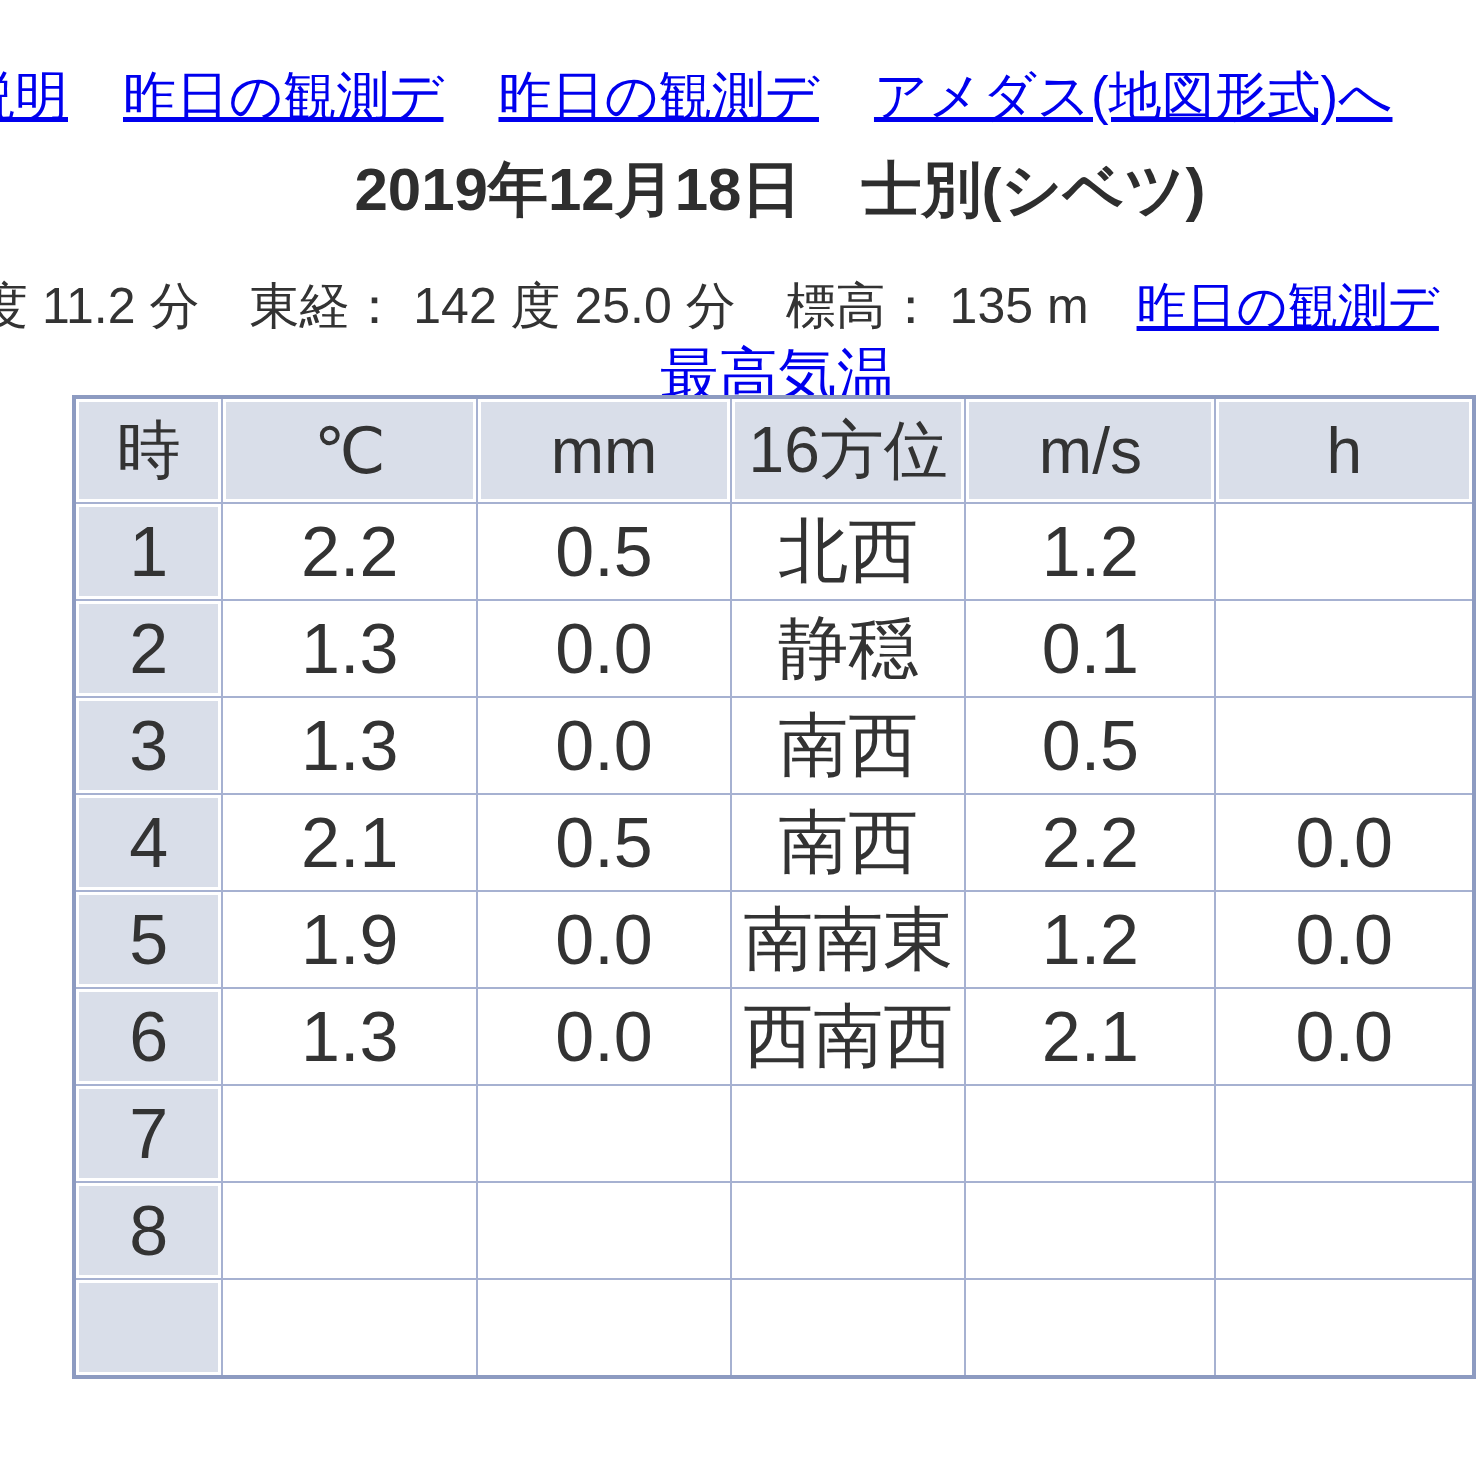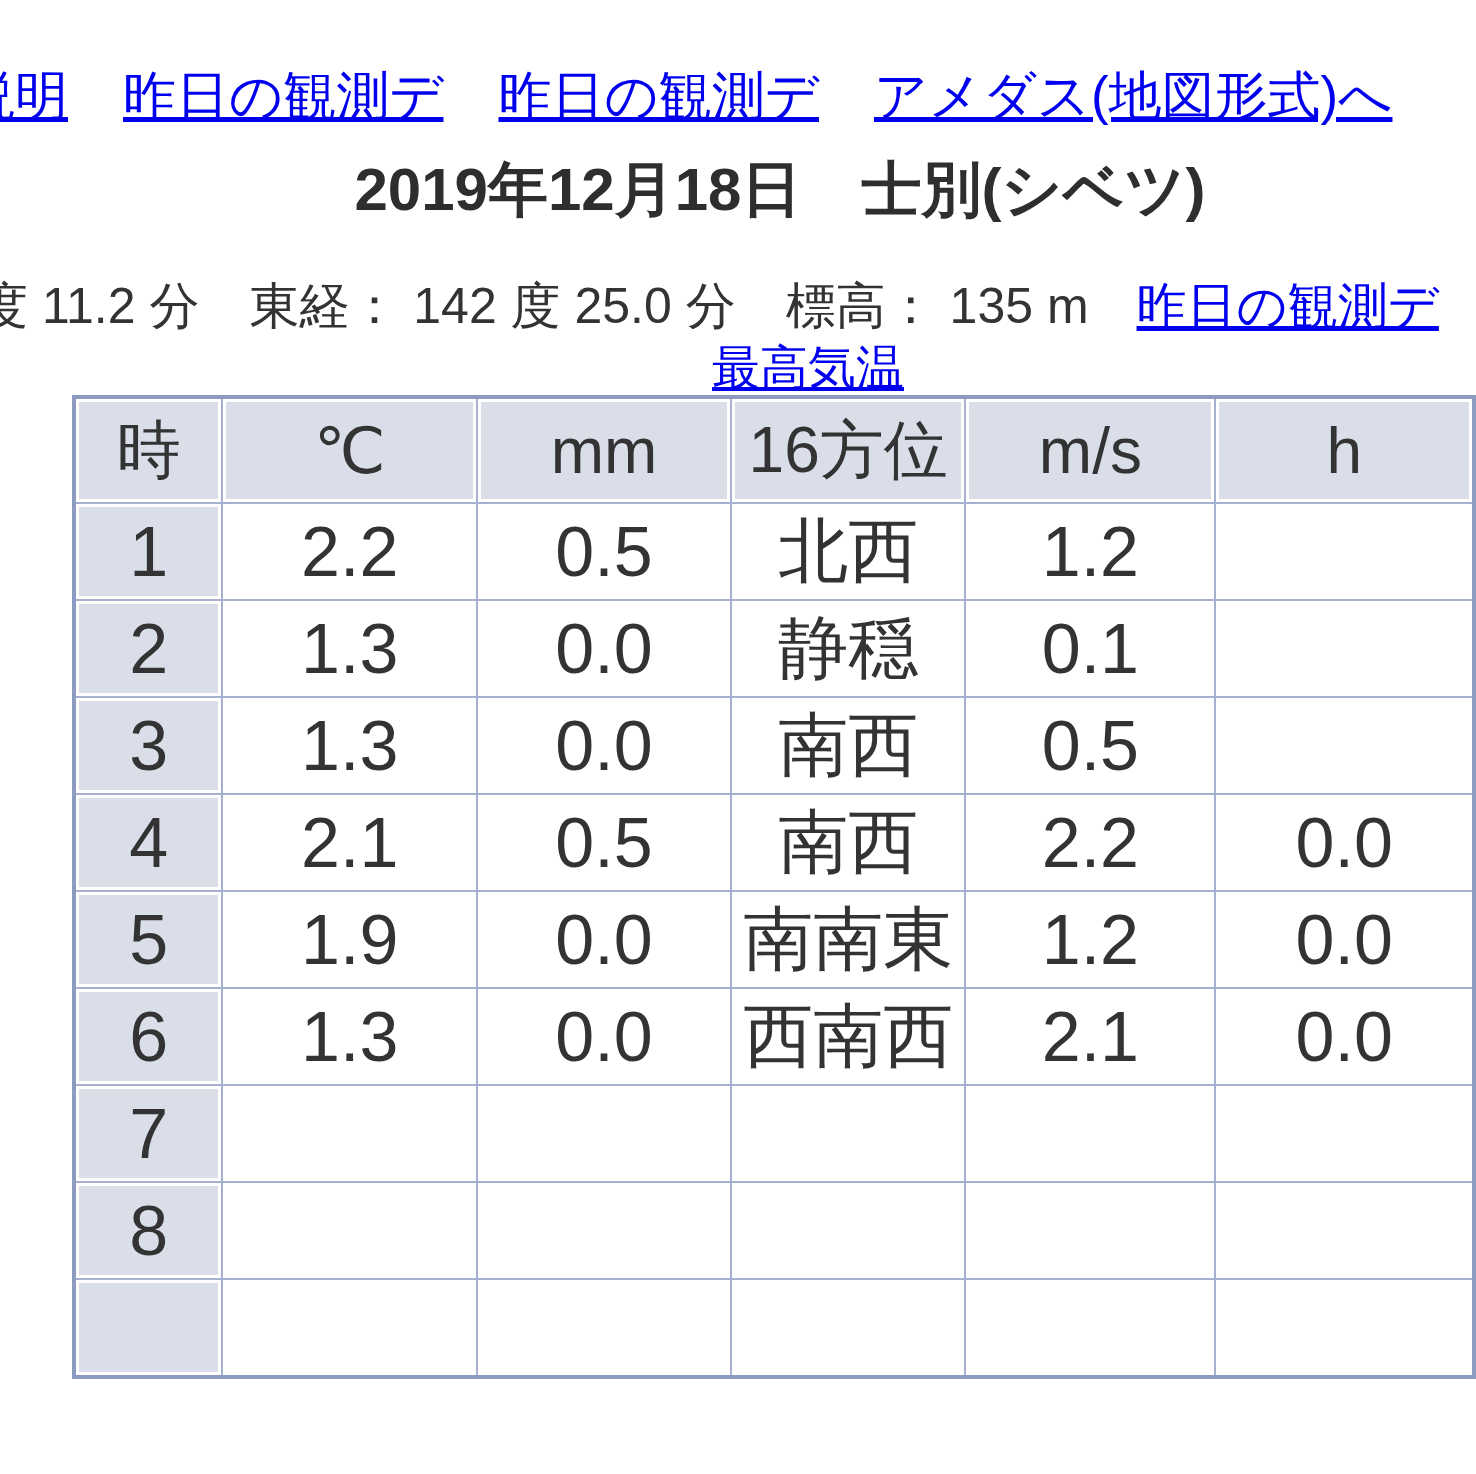--- a/index.html
+++ b/index.html
@@ -25,22 +25,22 @@
   .page-title{
     position:absolute;top:150px;left:780px;transform:translateX(-50%);
     margin:0;font-size:60px;font-weight:600;white-space:nowrap;color:#2E2E2E;
   }
   .station-meta{
     position:absolute;top:274px;left:-22px;white-space:nowrap;
     font-size:50px;line-height:1.3;
   }
   .station-meta .yesterday{margin-left:48px;}
   .maxtemp-row{
-    position:absolute;top:336px;left:808px;transform:translateX(-50%);
-    font-size:48px;white-space:nowrap;text-align:center;
+    position:absolute;top:336px;left:778px;transform:translateX(-50%);
+    font-size:59px;white-space:nowrap;text-align:center;
   }
   table.weather{
     position:absolute;top:395px;left:72px;
     border-collapse:collapse;table-layout:fixed;
     border:4px solid var(--border-outer);
   }
   table.weather col.c1{width:150px;}
   table.weather col.c2{width:258px;}
   table.weather col.c3{width:257px;}
   table.weather col.c4{width:238px;}

